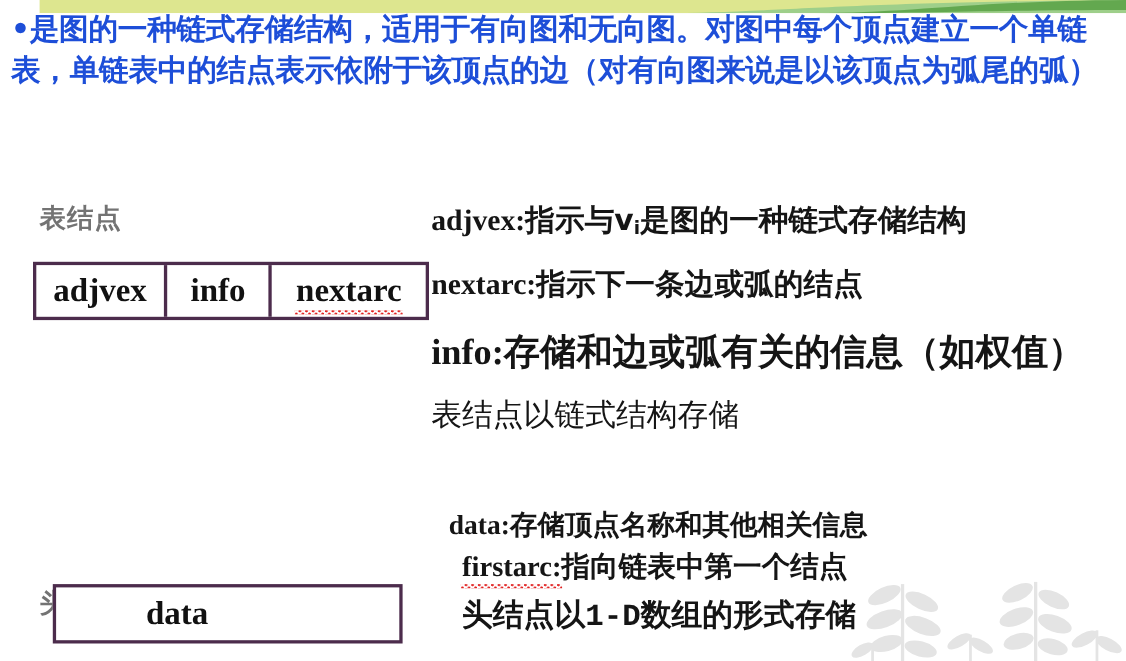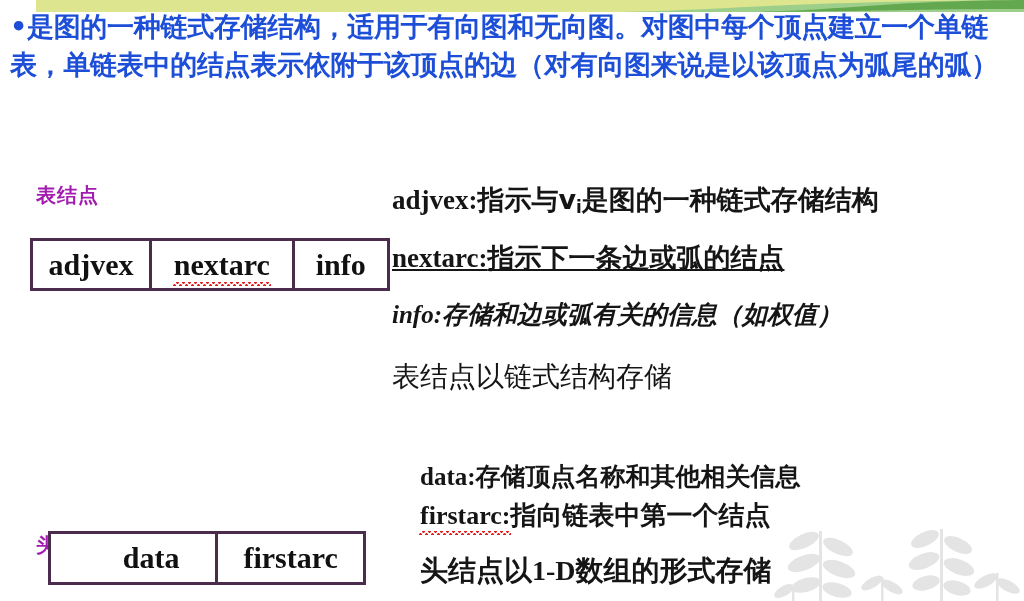--- a/index.html
+++ b/index.html
@@ -50,22 +50,22 @@
     color: #1d4ed8;
     letter-spacing: -0.3px;
     white-space: pre-wrap;
   }
 
   
   .section-label {
     position: absolute;
     font-family: Liberation Serif, serif;
     font-weight: bold;
-    font-size: 20px;
-    color: #a21caf;
+    font-size: 24px;
+    color: #737373;
     letter-spacing: 1px;
   }
   #label-list-node { left: 36px; top: 182px; }
   #label-head-node { left: 36px; top: 492px; margin-top: 40px; }
 
   
   .node-box {
     position: absolute;
     display: flex;
     border: 3px solid #4c2c4c;
@@ -128,33 +128,33 @@
   .desc .mono {
     font-family: "Liberation Serif", "DejaVu Serif", serif;
     font-weight: bold;
   }
   .desc .cn {
     font-family: "DejaVu Sans", "Liberation Sans", sans-serif;
     font-weight: bold;
   }
 
   #desc-adjvex   { left: 392px; top: 182px; font-size: 27px; }
-  #desc-nextarc  { left: 392px; top: 240px; font-size: 27px; text-decoration: underline; }
-  #desc-info     { left: 392px; top: 298px; font-size: 25px; font-style: italic; }
+  #desc-nextarc  { left: 392px; top: 240px; font-size: 27px; }
+  #desc-info     { left: 392px; top: 298px; font-size: 33px; }
   #desc-list-storage {
     left: 392px; top: 358px; font-size: 28px;
     font-family: "DejaVu Sans", "Liberation Sans", sans-serif;
     font-weight: normal;
   }
 
-  #desc-data     { left: 420px; top: 460px; font-size: 25px; }
+  #desc-data     { left: 408px; top: 460px; font-size: 25px; }
   #desc-firstarc { left: 420px; top: 498px; font-size: 26px; }
   #desc-head-storage {
-    left: 420px; top: 552px; font-size: 28px;
-    font-family: Liberation Serif, serif;
+    left: 420px; top: 540px; font-size: 28px;
+    font-family: Liberation Mono, monospace;
     font-weight: bold;
   }
 
   sub { font-size: 0.62em; vertical-align: -0.25em; }
 </style>
 </head>
 <body>
 
 <div id="top-band">
   <svg width="1024" height="16" viewBox="0 0 1024 16" xmlns="http://www.w3.org/2000/svg">
@@ -196,25 +196,25 @@
 </svg>
 
 <div id="intro">•是图的一种链式存储结构，适用于有向图和无向图。对图中每个顶点建立一个单链表，单链表中的结点表示依附于该顶点的边（对有向图来说是以该顶点为弧尾的弧）</div>
 
 <div class="section-label" id="label-list-node">表结点</div>
 
 <div class="node-box" id="box-list-node">
   <div class="node-cell c-adjvex">
     <span>adjvex</span>
   </div>
+  <div class="node-cell c-info">
+    <span>info</span>
+  </div>
   <div class="node-cell c-nextarc">
     <span class="spell">nextarc</span>
-  </div>
-  <div class="node-cell c-info">
-    <span>info</span>
   </div>
 </div>
 
 <div class="desc" id="desc-adjvex">
   <span class="mono">adjvex:</span><span class="cn">指示与v</span><sub class="cn">i</sub><span class="cn">是图的一种链式存储结构</span>
 </div>
 
 <div class="desc" id="desc-nextarc">
   <span class="mono">nextarc:</span><span class="cn">指示下一条边或弧的结点</span>
 </div>
@@ -224,23 +224,20 @@
 </div>
 
 <div class="desc" id="desc-list-storage">表结点以链式结构存储</div>
 
 <div class="section-label" id="label-head-node">头结点</div>
 
 <div class="node-box" id="box-head-node">
   <div class="node-cell c-data">
     <span>data</span>
   </div>
-  <div class="node-cell c-firstarc">
-    <span>firstarc</span>
-  </div>
 </div>
 
 <div class="desc" id="desc-data">
   <span class="mono">data:</span><span class="cn">存储顶点名称和其他相关信息</span>
 </div>
 
 <div class="desc" id="desc-firstarc">
   <span class="mono spell">firstarc:</span><span class="cn">指向链表中第一个结点</span>
 </div>
 

